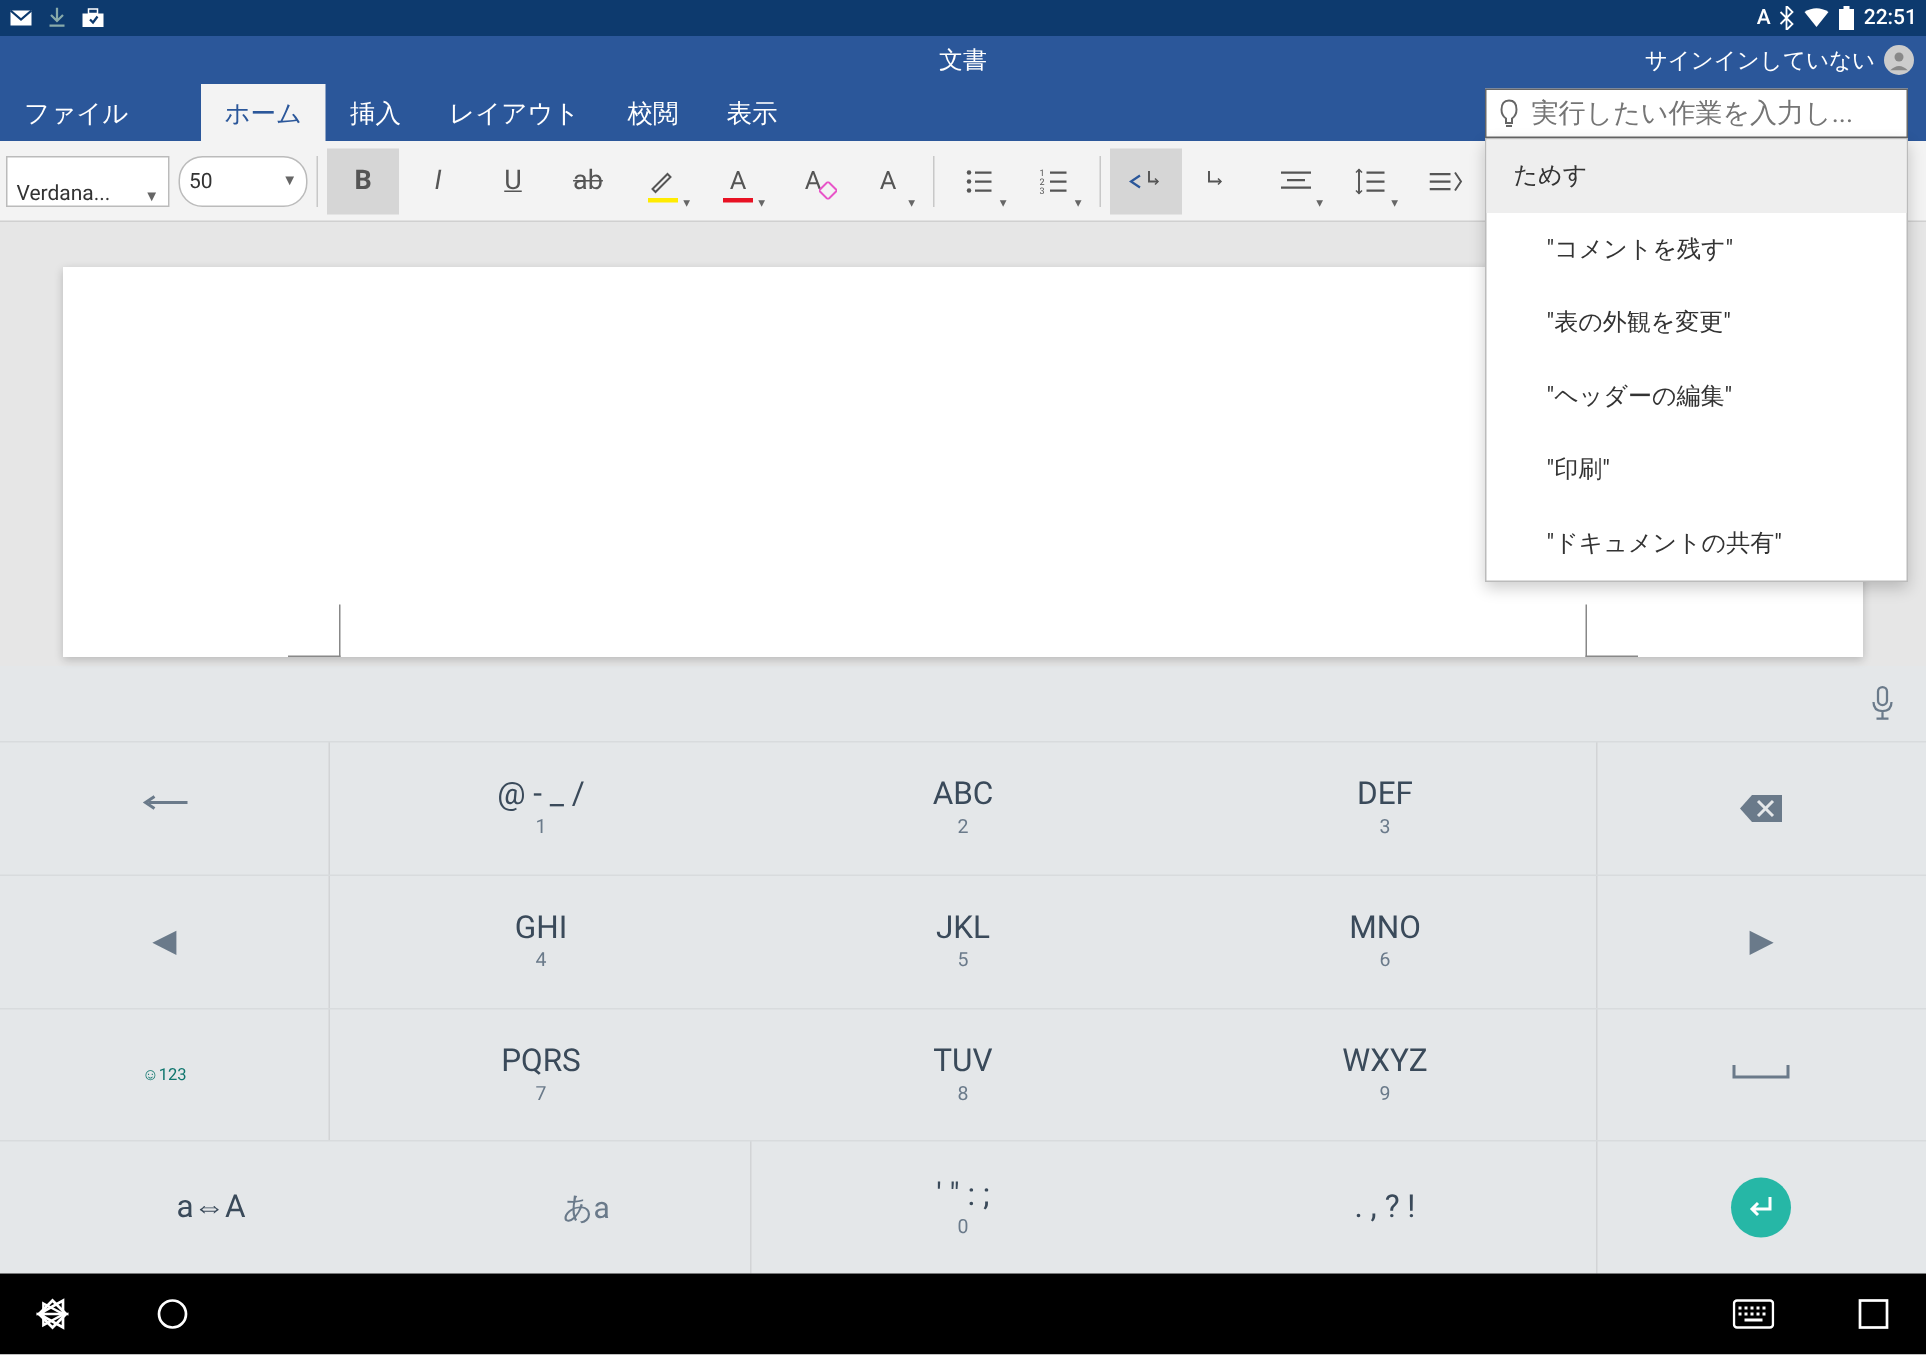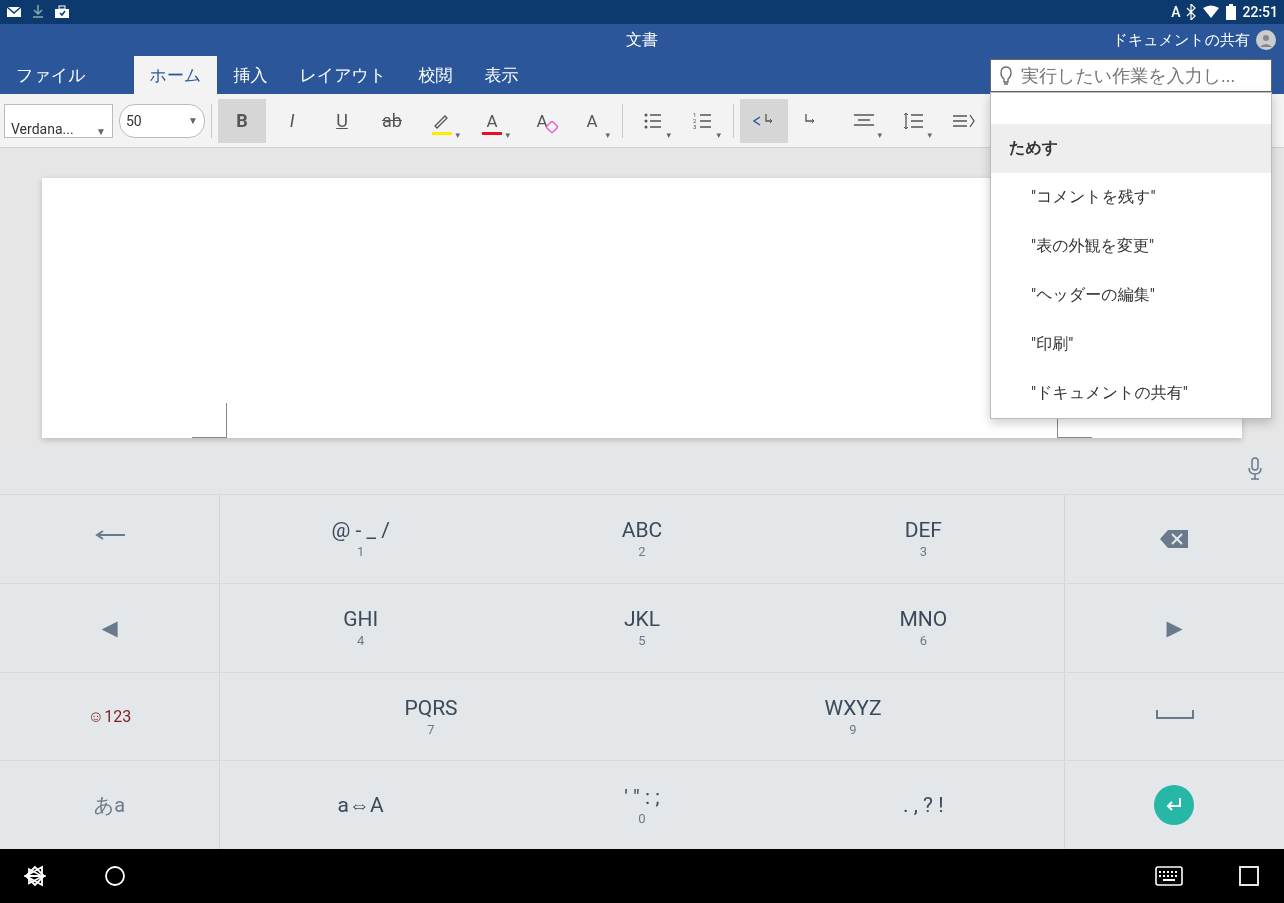--- a/index.html
+++ b/index.html
@@ -19,21 +19,21 @@
   .tabs { height: 38px; background: #2b579a; display: flex; align-items: stretch; color: #fff; font-size: 17px; position: relative; }
   .tab { padding: 0 16px; display: flex; align-items: center; cursor: pointer; }
   .tab.active { background: #f3f3f3; color: #2b579a; font-weight: 500; margin-left: 32px; }
 
   
   .tellme-wrap { position: absolute; right: 12px; top: 59px; width: 282px; z-index: 10; }
   .tellme-box { background: #fff; border: 1px solid #666; height: 33px; display: flex; align-items: center; padding: 0 6px; gap: 6px; }
   .tellme-input { border: none; outline: none; font-size: 18px; flex: 1; color: #333; }
   .tellme-menu { background: #fff; border: 1px solid #bbb; box-shadow: 0 4px 10px rgba(0,0,0,0.2); margin-top: 0; }
   .tellme-item { padding: 14px 18px; font-size: 16px; color: #333; }
-  .tellme-item.header { background: #eee; font-weight: 700; margin-top: 31px; }
+  .tellme-item.header { background: #eee; font-weight: 400; }
   .tellme-item:not(.header) { padding-left: 40px; }
 
   
   .toolbar { height: 54px; background: #f3f3f3; border-bottom: 1px solid #d0d0d0; display: flex; align-items: center; padding: 0 4px; gap: 2px; }
   .font-sel { background: #fff; border: 1px solid #bbb; height: 34px; display: flex; align-items: center; padding: 0 6px; font-size: 14px; color: #333; }
   .font-sel.name { width: 109px; align-items: flex-end; }
   .font-sel.size { width: 86px; margin-left: 4px; border-radius: 16px; }
   .font-sel .caret { margin-left: auto; font-size: 10px; color: #666; }
   .tb-sep { width: 1px; height: 34px; background: #c8c8c8; margin: 0 4px; }
   .tb-btn { width: 48px; height: 44px; display: flex; align-items: center; justify-content: center; font-size: 18px; color: #555; font-family: "Times New Roman", serif; position: relative; }
@@ -111,21 +111,21 @@
           <rect x="3" y="0" width="4" height="2" fill="#fff"></rect>
         </svg>
     </span>
     <span>22:51</span>
   </div>
 </div>
 
 <div class="title-bar">
   <span>文書</span>
   <div class="signin">
-    <span>ドキュメントの共有</span>
+    <span>サインインしていない</span>
     <span class="avatar">
       <svg width="14" height="14" viewBox="0 0 14 14">
           <circle cx="7" cy="5" r="3" fill="#888"></circle>
           <path d="M1 14 Q7 8 13 14" fill="#888"></path>
         </svg>
     </span>
   </div>
 </div>
 
 <div class="tabs">
@@ -316,42 +316,46 @@
     <div class="kb-key">
         <span>MNO</span>
         <span class="kb-sub">6</span>
       </div>
     <div class="kb-key side divider-l">
         <span style="color:#6a7a8a">▶</span>
       </div>
   </div>
   <div class="kb-row">
     <div class="kb-key side divider-r">
-        <span style="font-size:16px;color:#7f1d1d">☺123</span>
+        <span style="font-size:11px;color:#0f766e">☺123</span>
       </div>
     <div class="kb-key">
         <span>PQRS</span>
         <span class="kb-sub">7</span>
+      </div>
+    <div class="kb-key">
+        <span>TUV</span>
+        <span class="kb-sub">8</span>
       </div>
     <div class="kb-key">
         <span>WXYZ</span>
         <span class="kb-sub">9</span>
       </div>
     <div class="kb-key side divider-l">
       <svg width="40" height="16" viewBox="0 0 40 16">
           <path d="M2 2 L2 10 L38 10 L38 2" fill="none" stroke="#6a7a8a" stroke-width="2"></path>
         </svg>
     </div>
   </div>
   <div class="kb-row">
+    <div class="kb-key">
+        <span>a⇔A</span>
+      </div>
     <div class="kb-key side divider-r">
         <span style="font-size:20px;color:#6a7a8a">あa</span>
-      </div>
-    <div class="kb-key">
-        <span>a⇔A</span>
       </div>
     <div class="kb-key">
         <span>' " : ;</span>
         <span class="kb-sub">0</span>
       </div>
     <div class="kb-key">
         <span>. , ? !</span>
       </div>
     <div class="kb-key side divider-l">
       <span class="kb-enter">

